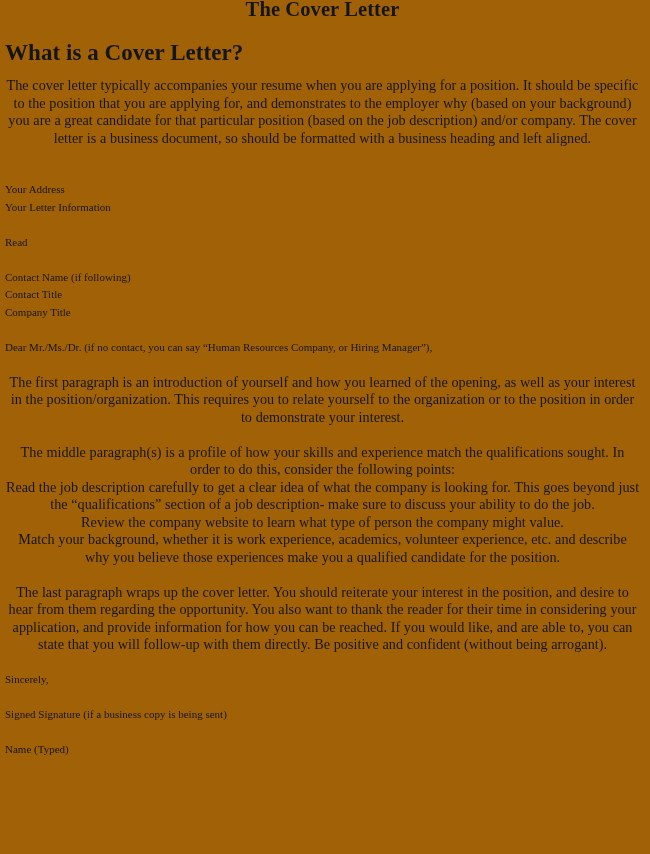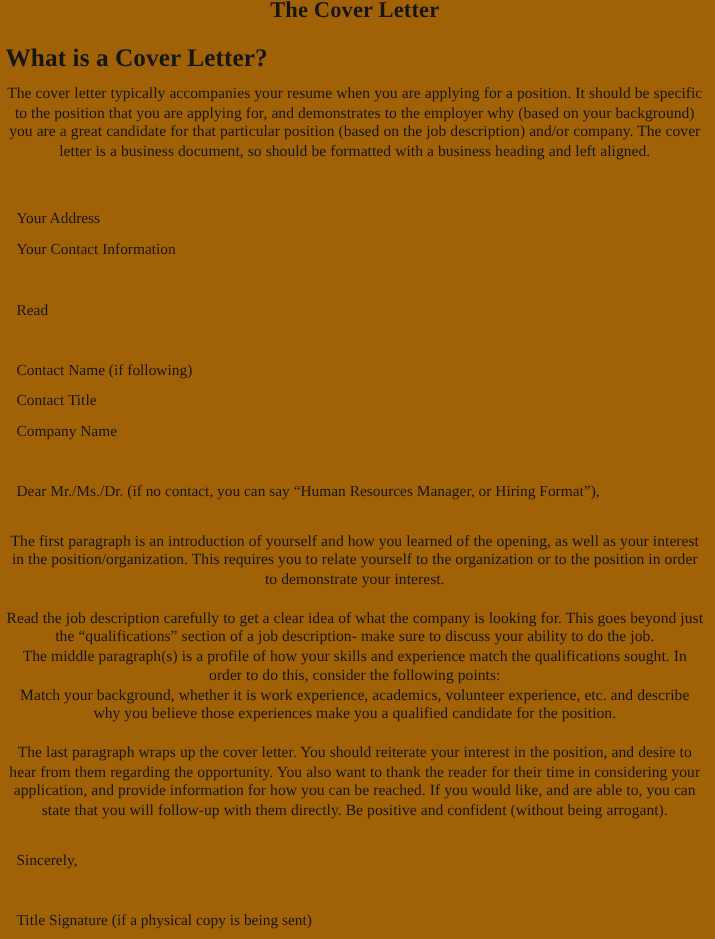--- a/index.html
+++ b/index.html
@@ -44,23 +44,23 @@
   }
   .body-para {
     font-size: 14.2px;
     line-height: 17.5px;
     margin: 0;
     text-align: center;
     letter-spacing: 0.02px;
     word-spacing: 0.1px;
   }
   .lines .line {
-    font-size: 14px;
+    font-size: 11px;
     line-height: 17.5px;
-    margin: 10px;
+    margin: 0;
     white-space: pre-wrap;
   }
   .gap-heading-1 { height: 21px; }
   .gap-after-h1 { height: 14px; }
   .gap-para-to-h2 { height: 19px; }
   .gap-after-h2 { height: 15px; }
   .blank-line { height: 17.5px; }
 </style>
 </head>
 <body>
@@ -78,60 +78,61 @@
   <p class="body-para">The cover letter typically accompanies your resume when you are applying for a position. It should be specific to the position that you are applying for, and demonstrates to the employer why (based on your background) you are a great candidate for that particular position (based on the job description) and/or company. The cover letter is a business document, so should be formatted with a business heading and left aligned.</p>
 
   <div class="gap-para-to-h2"></div>
 
 
   <div class="gap-after-h2"></div>
 
   <div class="lines">
 
     <div class="line">Your Address</div>
-    <div class="line">Your Contact Information</div>
+    <div class="line">Your Letter Information</div>
 
     <div class="blank-line"></div>
 
     <div class="line">Read</div>
 
     <div class="blank-line"></div>
 
     <div class="line">Contact Name (if following)</div>
     <div class="line">Contact Title</div>
-    <div class="line">Company Name</div>
+    <div class="line">Company Title</div>
 
     <div class="blank-line"></div>
 
-    <div class="line">Dear Mr./Ms./Dr. (if no contact, you can say “Human Resources Manager, or Hiring Format”),</div>
+    <div class="line">Dear Mr./Ms./Dr. (if no contact, you can say “Human Resources Company, or Hiring Manager”),</div>
 
     <div class="blank-line"></div>
 
     <p class="body-para">The first paragraph is an introduction of yourself and how you learned of the opening, as well as your interest in the position/organization. This requires you to relate yourself to the organization or to the position in order to demonstrate your interest.</p>
 
     <div class="blank-line"></div>
 
+    <p class="body-para">The middle paragraph(s) is a profile of how your skills and experience match the qualifications sought.  In order to do this, consider the following points:</p>
+
     <p class="body-para">Read the job description carefully to get a clear idea of what the company is looking for. This goes beyond just the “qualifications” section of a job description- make sure to discuss your ability to do the job.</p>
 
-    <p class="body-para">The middle paragraph(s) is a profile of how your skills and experience match the qualifications sought.  In order to do this, consider the following points:</p>
-
+    <p class="body-para">Review the company website to learn what type of person the company might value.</p>
 
     <p class="body-para">Match your background, whether it is work experience, academics, volunteer experience, etc. and describe why you believe those experiences make you a qualified candidate for the position.</p>
 
     <div class="blank-line"></div>
 
     <p class="body-para">The last paragraph wraps up the cover letter. You should reiterate your interest in the position, and desire to hear from them regarding the opportunity. You also want to thank the reader for their time in considering your application, and provide information for how you can be reached. If you would like, and are able to, you can state that you will follow-up with them directly. Be positive and confident (without being arrogant).</p>
 
     <div class="blank-line"></div>
 
     <div class="line">Sincerely,</div>
 
     <div class="blank-line"></div>
 
-    <div class="line">Title Signature (if a physical copy is being sent)</div>
+    <div class="line">Signed Signature (if a business copy is being sent)</div>
 
     <div class="blank-line"></div>
 
     <div class="line">Name (Typed)</div>
 
   </div>
 
 </div>
 
 </body></html>

